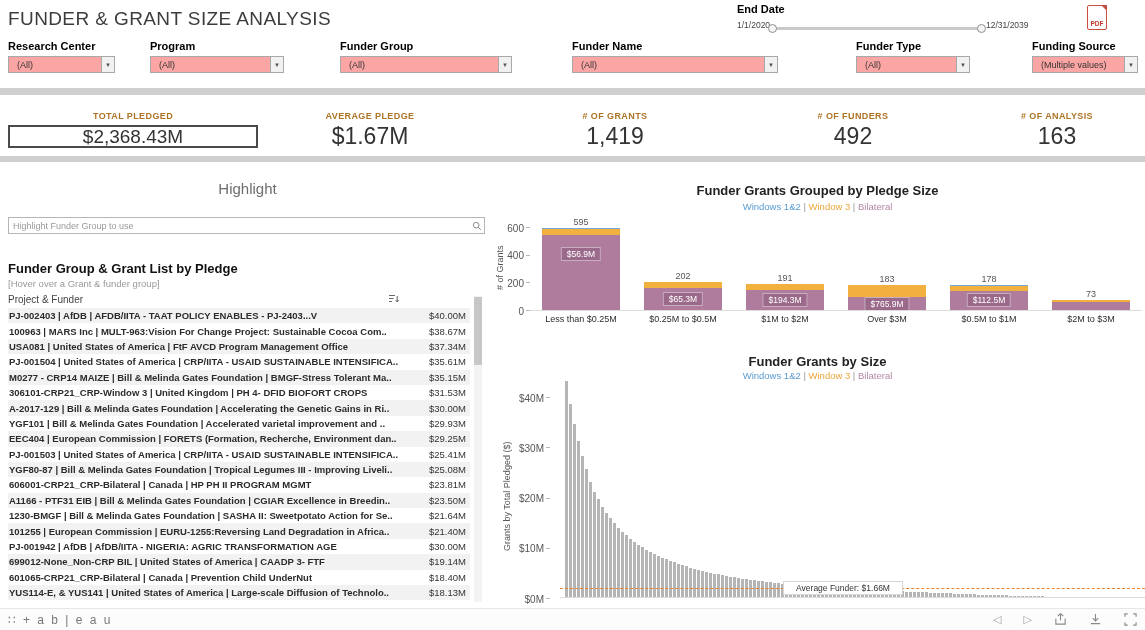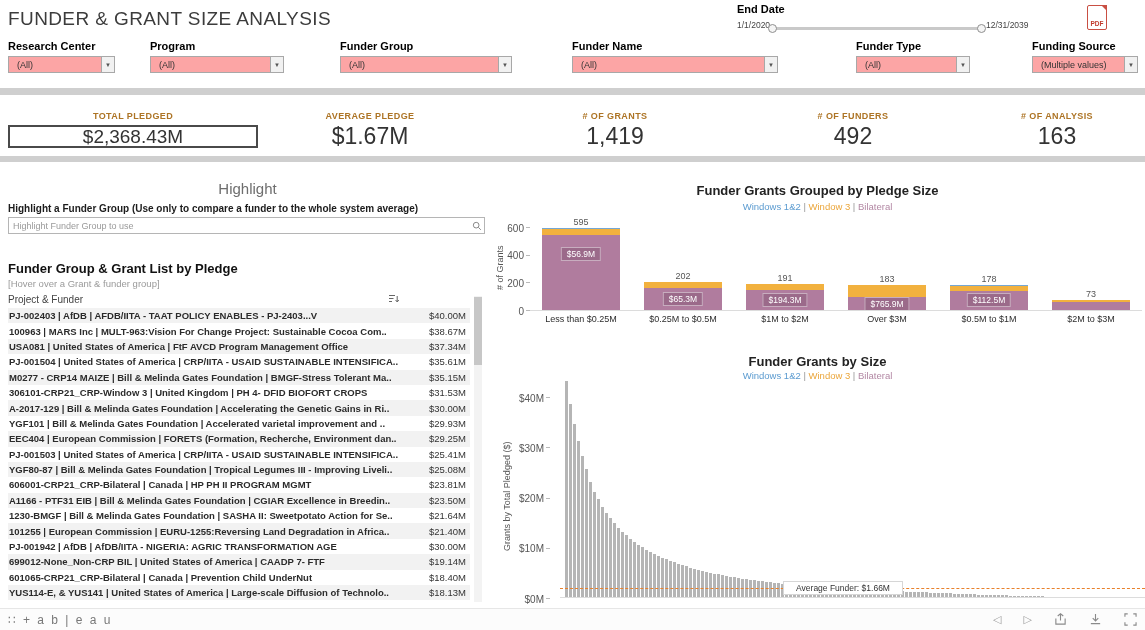--- a/index.html
+++ b/index.html
@@ -189,21 +189,20 @@
     <div class="kvalue">492</div>
       </div>
       <div class="kpi k4">
         <div class="klabel"># OF ANALYSIS</div>
     <div class="kvalue">163</div>
       </div>
     </div>
   <div class="gray-bar bottom"></div>
 
   <div class="hl-title">Highlight</div>
-  <div class="hl-instruction">Highlight a Funder Group (Use only to compare a funder to the whole system average)</div>
   <div class="hl-search">
     <input type="text" placeholder="Highlight Funder Group to use" style="">
     <span class="mag">
       <svg width="10" height="10" viewBox="0 0 12 12">
           <circle cx="5" cy="5" r="3.4" fill="none" stroke="#8a8a8a" stroke-width="1.2"></circle>
           <path d="M7.6 7.6 L10.6 10.6" stroke="#8a8a8a" stroke-width="1.2"></path>
         </svg>
     </span>
   </div>
 
@@ -277,21 +276,21 @@
       </div>
       <div class="grow">
         <span class="gname">101255 | European Commission | EURU-1255:Reversing Land Degradation in Africa..</span>
     <span class="gval">$21.40M</span>
       </div>
       <div class="grow">
         <span class="gname">PJ-001942 | AfDB | AfDB/IITA - NIGERIA: AGRIC TRANSFORMATION AGE</span>
     <span class="gval">$30.00M</span>
       </div>
       <div class="grow">
-        <span class="gname">699012-None_Non-CRP BIL | United States of America | CAADP 7- FTF</span>
+        <span class="gname">699012-None_Non-CRP BIL | United States of America | CAADP 3- FTF</span>
     <span class="gval">$19.14M</span>
       </div>
       <div class="grow">
         <span class="gname">601065-CRP21_CRP-Bilateral | Canada | Prevention Child UnderNut</span>
     <span class="gval">$18.40M</span>
       </div>
       <div class="grow">
         <span class="gname">YUS114-E, &amp; YUS141 | United States of America | Large-scale Diffusion of Technolo..</span>
     <span class="gval">$18.13M</span>
       </div>

